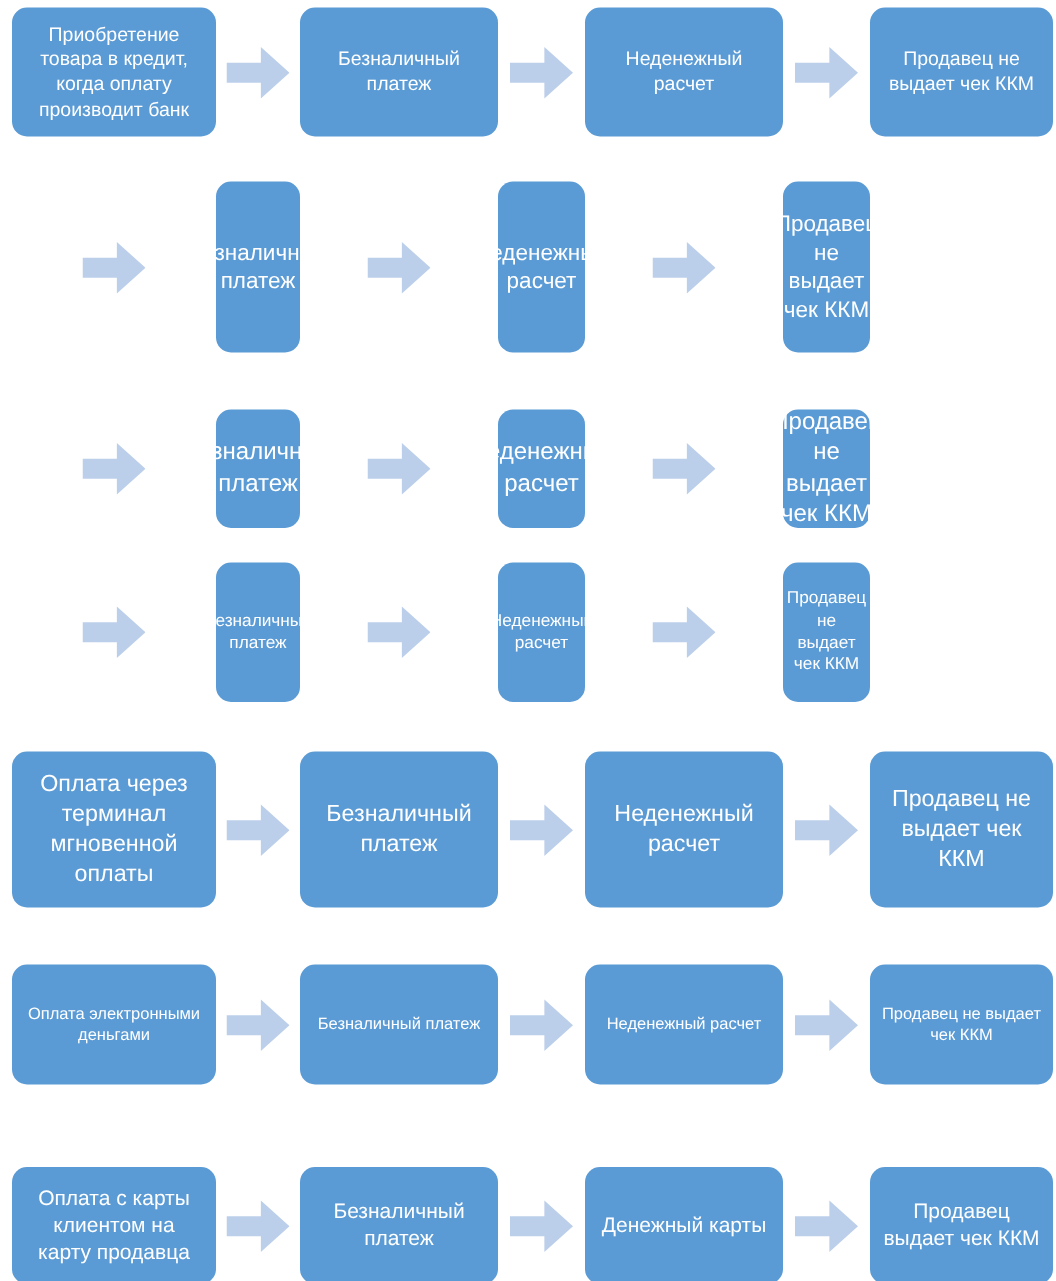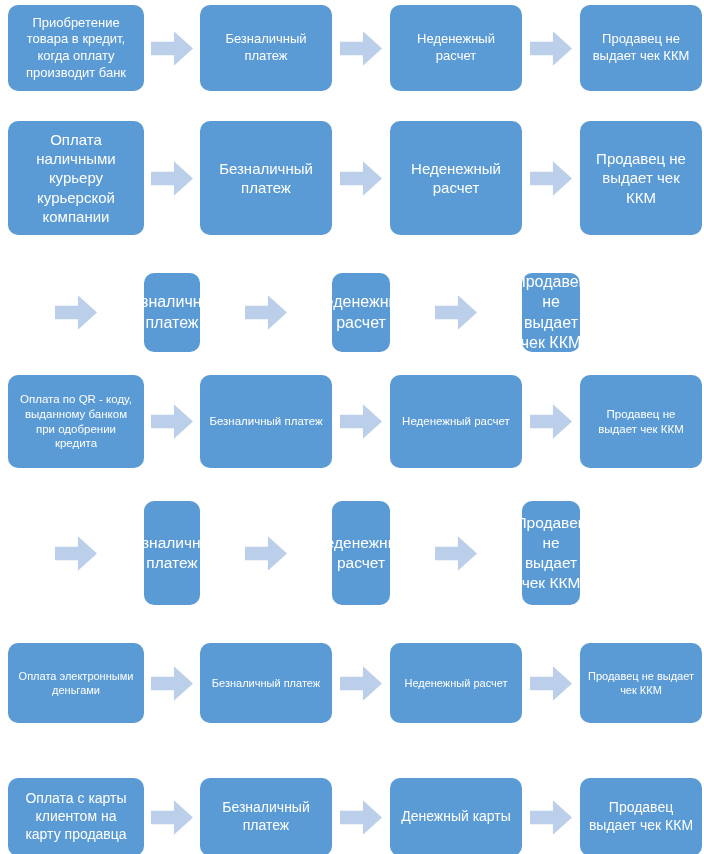--- a/index.html
+++ b/index.html
@@ -82,23 +82,20 @@
         <svg class="arrow-svg" viewBox="0 0 44 36" width="42" height="35">
           <polygon points="0,11 24,11 24,0 44,18 24,36 24,25 0,25"></polygon>
         </svg>
       </div>
     <div class="box">
         <span><span>Продавец </span><span class="u">не</span><span> выдает чек ККМ</span></span>
       </div>
   </div>
 
   <div class="row r2">
-    <div class="box">
-        <span>Оплата наличными курьеру курьерской компании</span>
-      </div>
     <div class="acell">
         <svg class="arrow-svg" viewBox="0 0 44 36" width="42" height="35">
           <polygon points="0,11 24,11 24,0 44,18 24,36 24,25 0,25"></polygon>
         </svg>
       </div>
     <div class="box">
         <span>Безналичный платеж</span>
       </div>
     <div class="acell">
         <svg class="arrow-svg" viewBox="0 0 44 36" width="42" height="35">
@@ -139,23 +136,20 @@
         <svg class="arrow-svg" viewBox="0 0 44 36" width="42" height="35">
           <polygon points="0,11 24,11 24,0 44,18 24,36 24,25 0,25"></polygon>
         </svg>
       </div>
     <div class="box">
         <span><span>Продавец </span><span class="u">не</span><span> выдает чек ККМ</span></span>
       </div>
   </div>
 
   <div class="row r4">
-    <div class="box">
-        <span>Оплата по QR - коду, выданному банком при одобрении кредита</span>
-      </div>
     <div class="acell">
         <svg class="arrow-svg" viewBox="0 0 44 36" width="42" height="35">
           <polygon points="0,11 24,11 24,0 44,18 24,36 24,25 0,25"></polygon>
         </svg>
       </div>
     <div class="box">
         <span>Безналичный платеж</span>
       </div>
     <div class="acell">
         <svg class="arrow-svg" viewBox="0 0 44 36" width="42" height="35">
@@ -169,20 +163,23 @@
         <svg class="arrow-svg" viewBox="0 0 44 36" width="42" height="35">
           <polygon points="0,11 24,11 24,0 44,18 24,36 24,25 0,25"></polygon>
         </svg>
       </div>
     <div class="box">
         <span><span>Продавец </span><span class="u">не</span><span> выдает чек ККМ</span></span>
       </div>
   </div>
 
   <div class="row r5">
+    <div class="box">
+        <span>Оплата через терминал мгновенной оплаты</span>
+      </div>
     <div class="acell">
         <svg class="arrow-svg" viewBox="0 0 44 36" width="42" height="35">
           <polygon points="0,11 24,11 24,0 44,18 24,36 24,25 0,25"></polygon>
         </svg>
       </div>
     <div class="box">
         <span>Безналичный платеж</span>
       </div>
     <div class="acell">
         <svg class="arrow-svg" viewBox="0 0 44 36" width="42" height="35">

